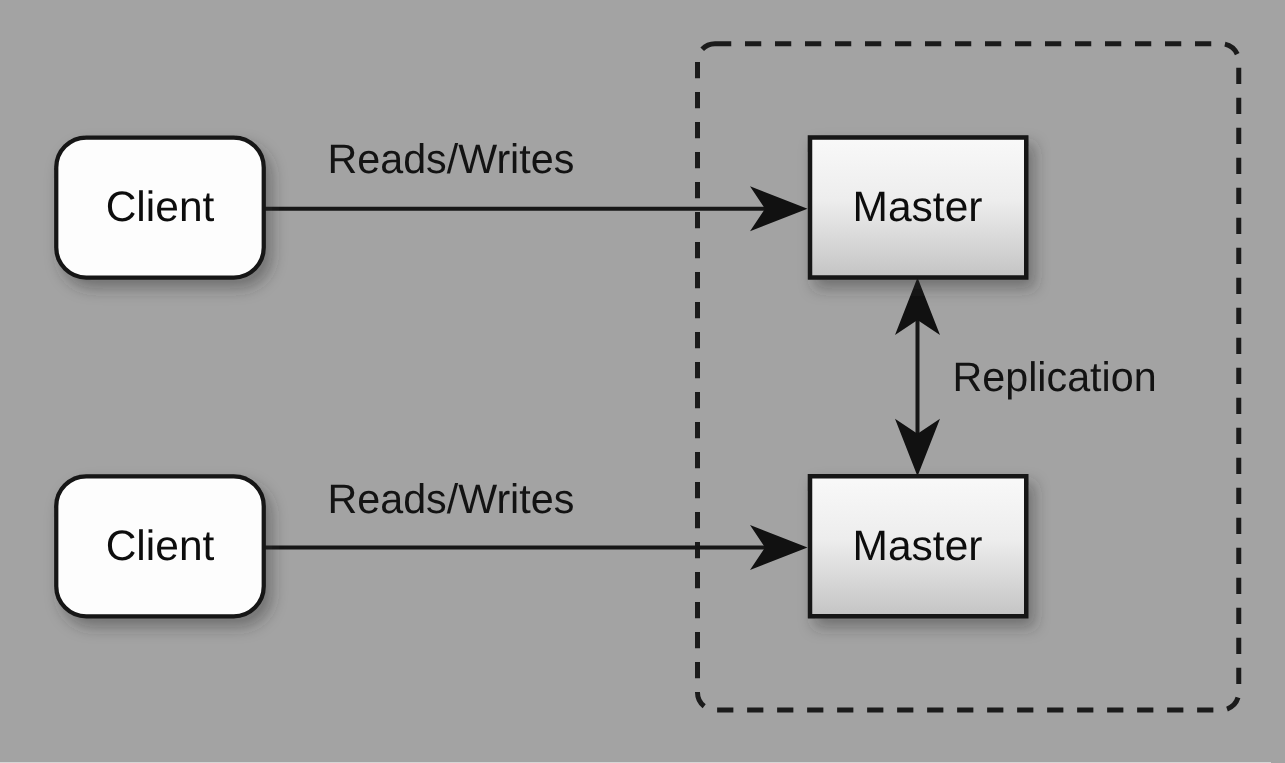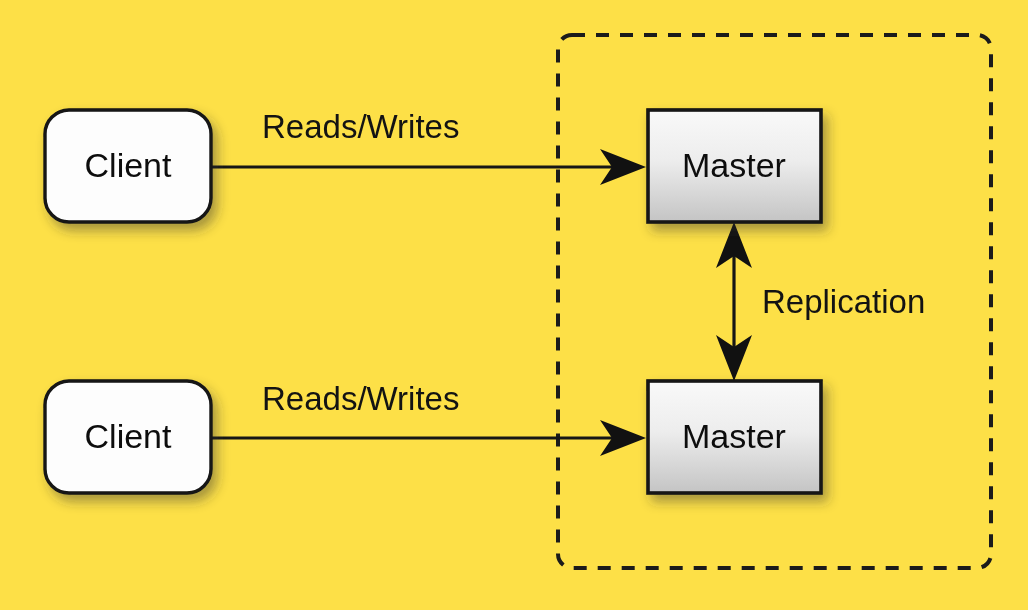--- a/index.html
+++ b/index.html
@@ -7,21 +7,21 @@
     padding: 0;
     background: #ffffff;
   }
   body {
     font-family: "Liberation Sans", sans-serif;
   }
   #canvas {
     position: relative;
     width: 1028px;
     height: 610px;
-    background: #fde047;
+    background: #a3a3a3;
     overflow: hidden;
   }
   #diagram-svg {
     position: absolute;
     left: 0;
     top: 0;
     width: 1028px;
     height: 610px;
     display: block;
   }

